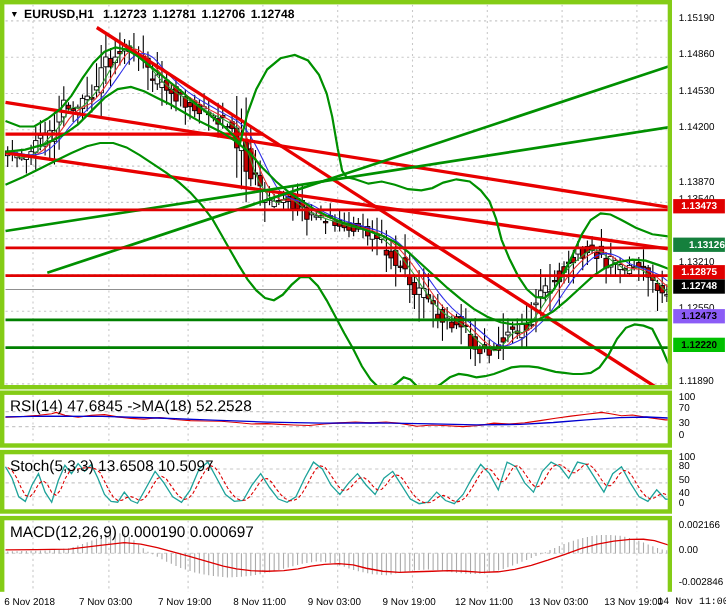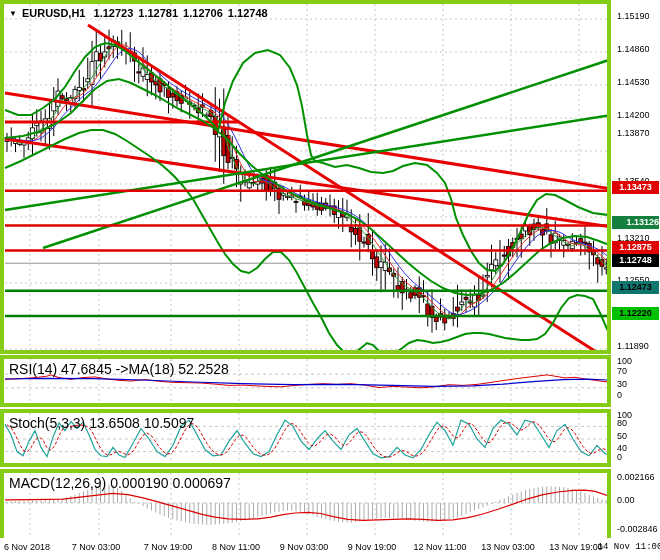--- a/index.html
+++ b/index.html
@@ -559,21 +559,21 @@
         <polyline points="2.0,496.9 30.0,496.6 60.0,496.2 90.0,492.6 110.0,490.3 125.0,491.6 140.0,494.8 155.0,498.9 170.0,503.1 185.0,507.4 200.0,511.6 212.0,514.2 225.0,515.8 240.0,516.3 255.0,515.8 268.0,514.2 280.0,511.6 292.0,510.0 305.0,509.4 318.0,510.5 330.0,513.6 345.0,516.3 360.0,517.3 375.0,516.8 390.0,516.3 405.0,515.8 420.0,516.3 435.0,517.3 450.0,516.8 465.0,514.7 480.0,511.0 495.0,506.3 510.0,501.1 525.0,495.8 540.0,491.6 555.0,489.0 570.0,487.4 582.0,487.2 592.0,488.4 605.0,492.6" fill="none" stroke="#dd0000" stroke-width="1.2"></polyline>
       </svg>
     <div class="pane-label">MACD(12,26,9) 0.000190 0.000697</div>
   </div>
 
   <div class="axis-col" id="axis-col">
       <div class="tick" style="top: 10.5px;">1.15190</div>
       <div class="tick" style="top: 43.5px;">1.14860</div>
       <div class="tick" style="top: 76.5px;">1.14530</div>
       <div class="tick" style="top: 109.5px;">1.14200</div>
-      <div class="tick" style="top: 128px;">1.13870</div>
+      <div class="tick" style="top: 160px;">1.13870</div>
       <div class="tick" style="top: 175.5px;">1.13540</div>
       <div class="tick" style="top: 193px; margin-top: 40px;">1.13210</div>
       <div class="tick" style="top: 241.5px;">1.12880</div>
       <div class="tick" style="top: 274.5px;">1.12550</div>
       <div class="tick" style="top: 307.5px;">1.12220</div>
       <div class="tick" style="top: 340.5px;">1.11890</div>
       <div class="tick" style="top: 355.5px;">100</div>
       <div class="tick" style="top: 365.7px;">70</div>
       <div class="tick" style="top: 379.3px;">30</div>
       <div class="tick" style="top: 389.5px;">0</div>
@@ -581,21 +581,21 @@
       <div class="tick" style="top: 417.9px;">80</div>
       <div class="tick" style="top: 430.5px;">50</div>
       <div class="tick" style="top: 443.1px;">40</div>
       <div class="tick" style="top: 451.5px;">0</div>
       <div class="tick" style="top: 471.757px;">0.002166</div>
       <div class="tick" style="top: 494.5px;">0.00</div>
       <div class="tick" style="top: 524.383px;">-0.002846</div>
       <div class="plabel" style="top: 181.2px; background: rgb(224, 0, 0); color: rgb(255, 255, 255);">1.13473</div>
       <div class="plabel" style="top: 215.9px; background: #15803d; color: rgb(255, 255, 255); text-align: right;">1.13126</div>
       <div class="plabel" style="top: 241px; background: rgb(224, 0, 0); color: rgb(255, 255, 255);">1.12875</div>
-      <div class="plabel" style="top: 281.2px; background: #0f766e; color: rgb(0, 0, 0);">1.12473</div>
+      <div class="plabel" style="top: 281.2px; background: #8b5cf6; color: rgb(0, 0, 0);">1.12473</div>
       <div class="plabel" style="top: 306.5px; background: rgb(0, 192, 0); color: rgb(0, 0, 0);">1.12220</div>
       <div class="plabel" style="top: 253.7px; background: rgb(0, 0, 0); color: rgb(255, 255, 255);">1.12748</div>
     </div>
 
   <div class="time-axis" id="time-axis">
       <div class="tlabel" style="left: -8px;">6 Nov 2018</div>
       <div class="tlabel" style="left: 61px;">7 Nov 03:00</div>
       <div class="tlabel" style="left: 133px;">7 Nov 19:00</div>
       <div class="tlabel" style="left: 201px;">8 Nov 11:00</div>
       <div class="tlabel" style="left: 269px;">9 Nov 03:00</div>

